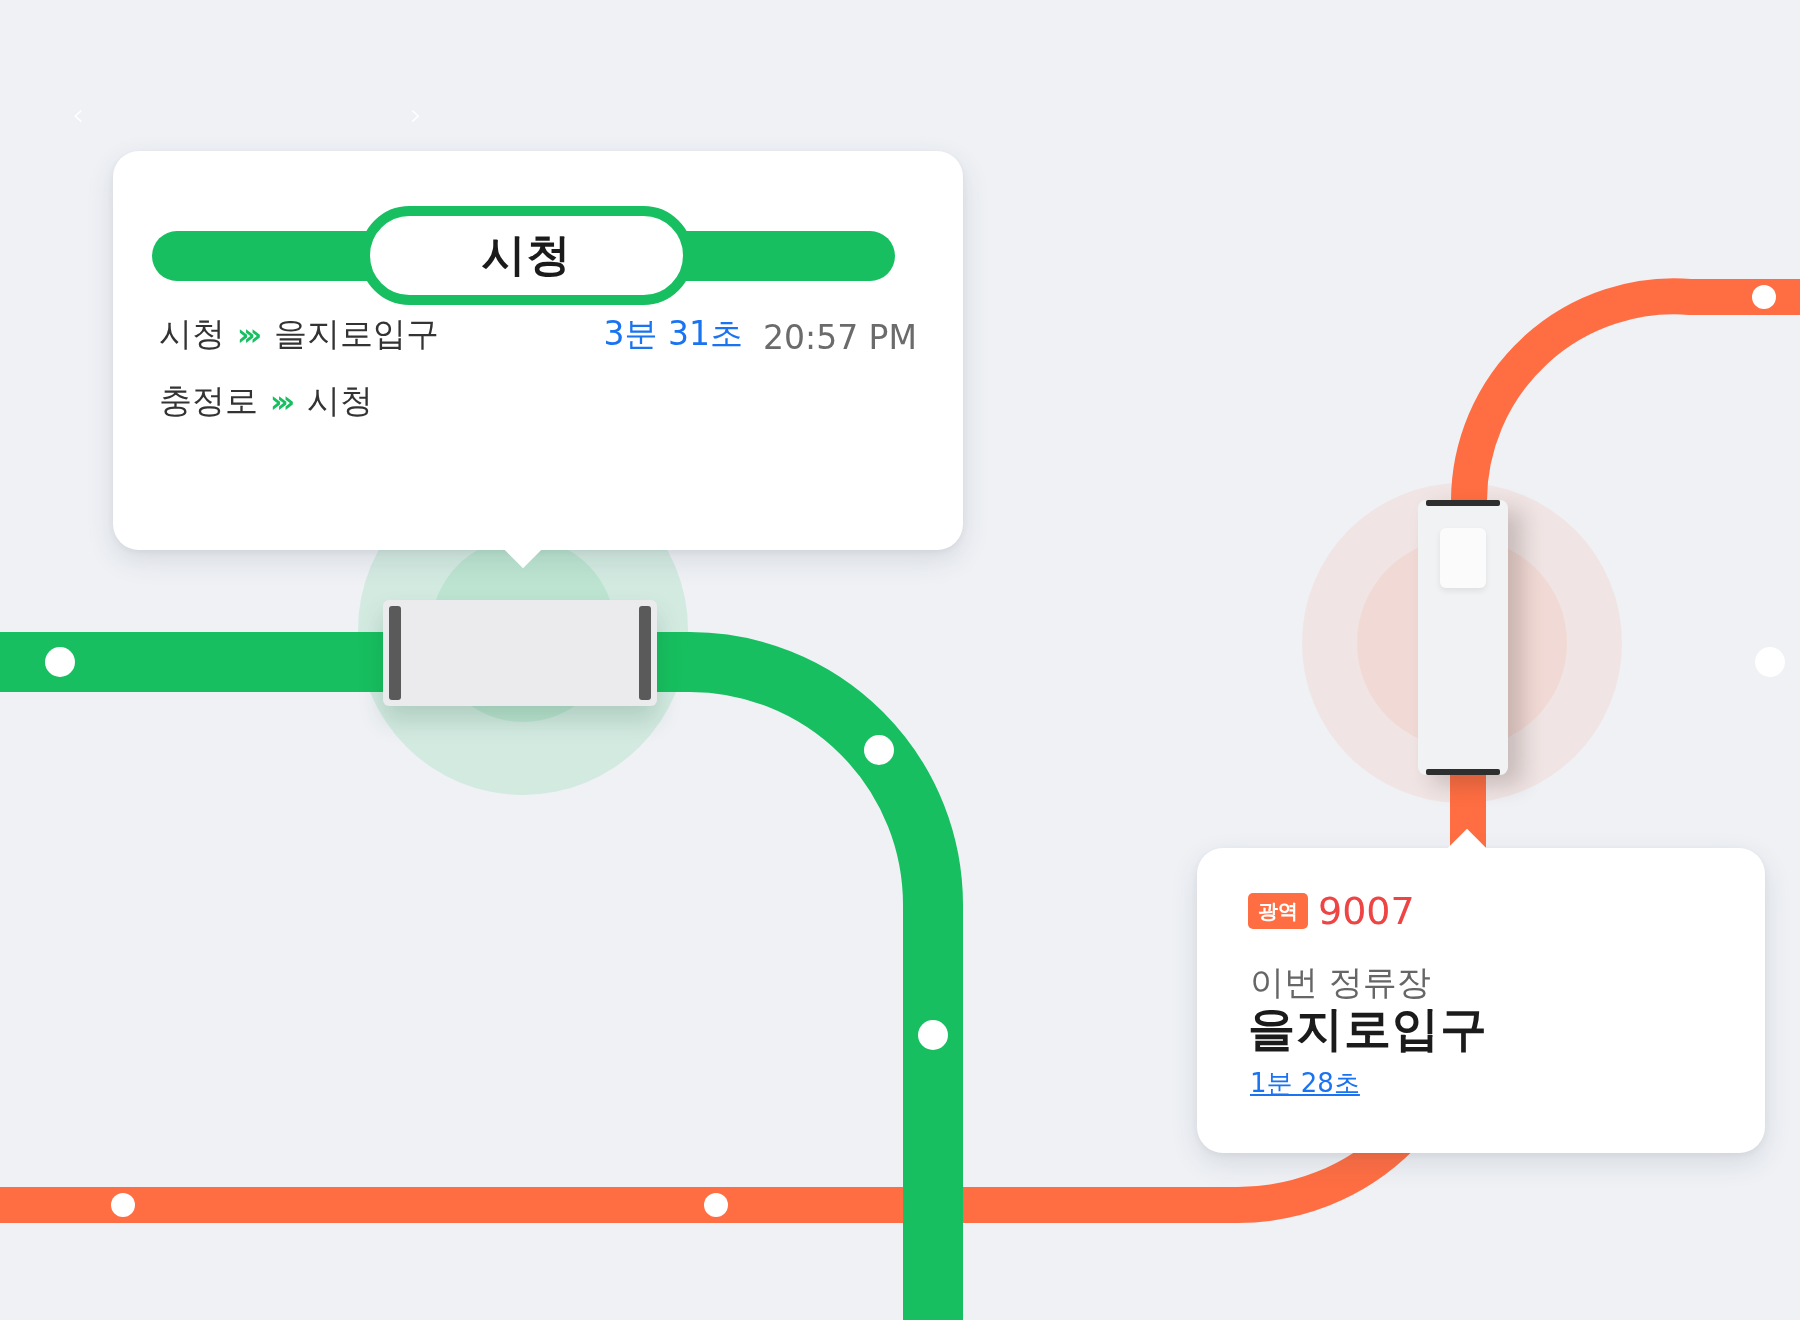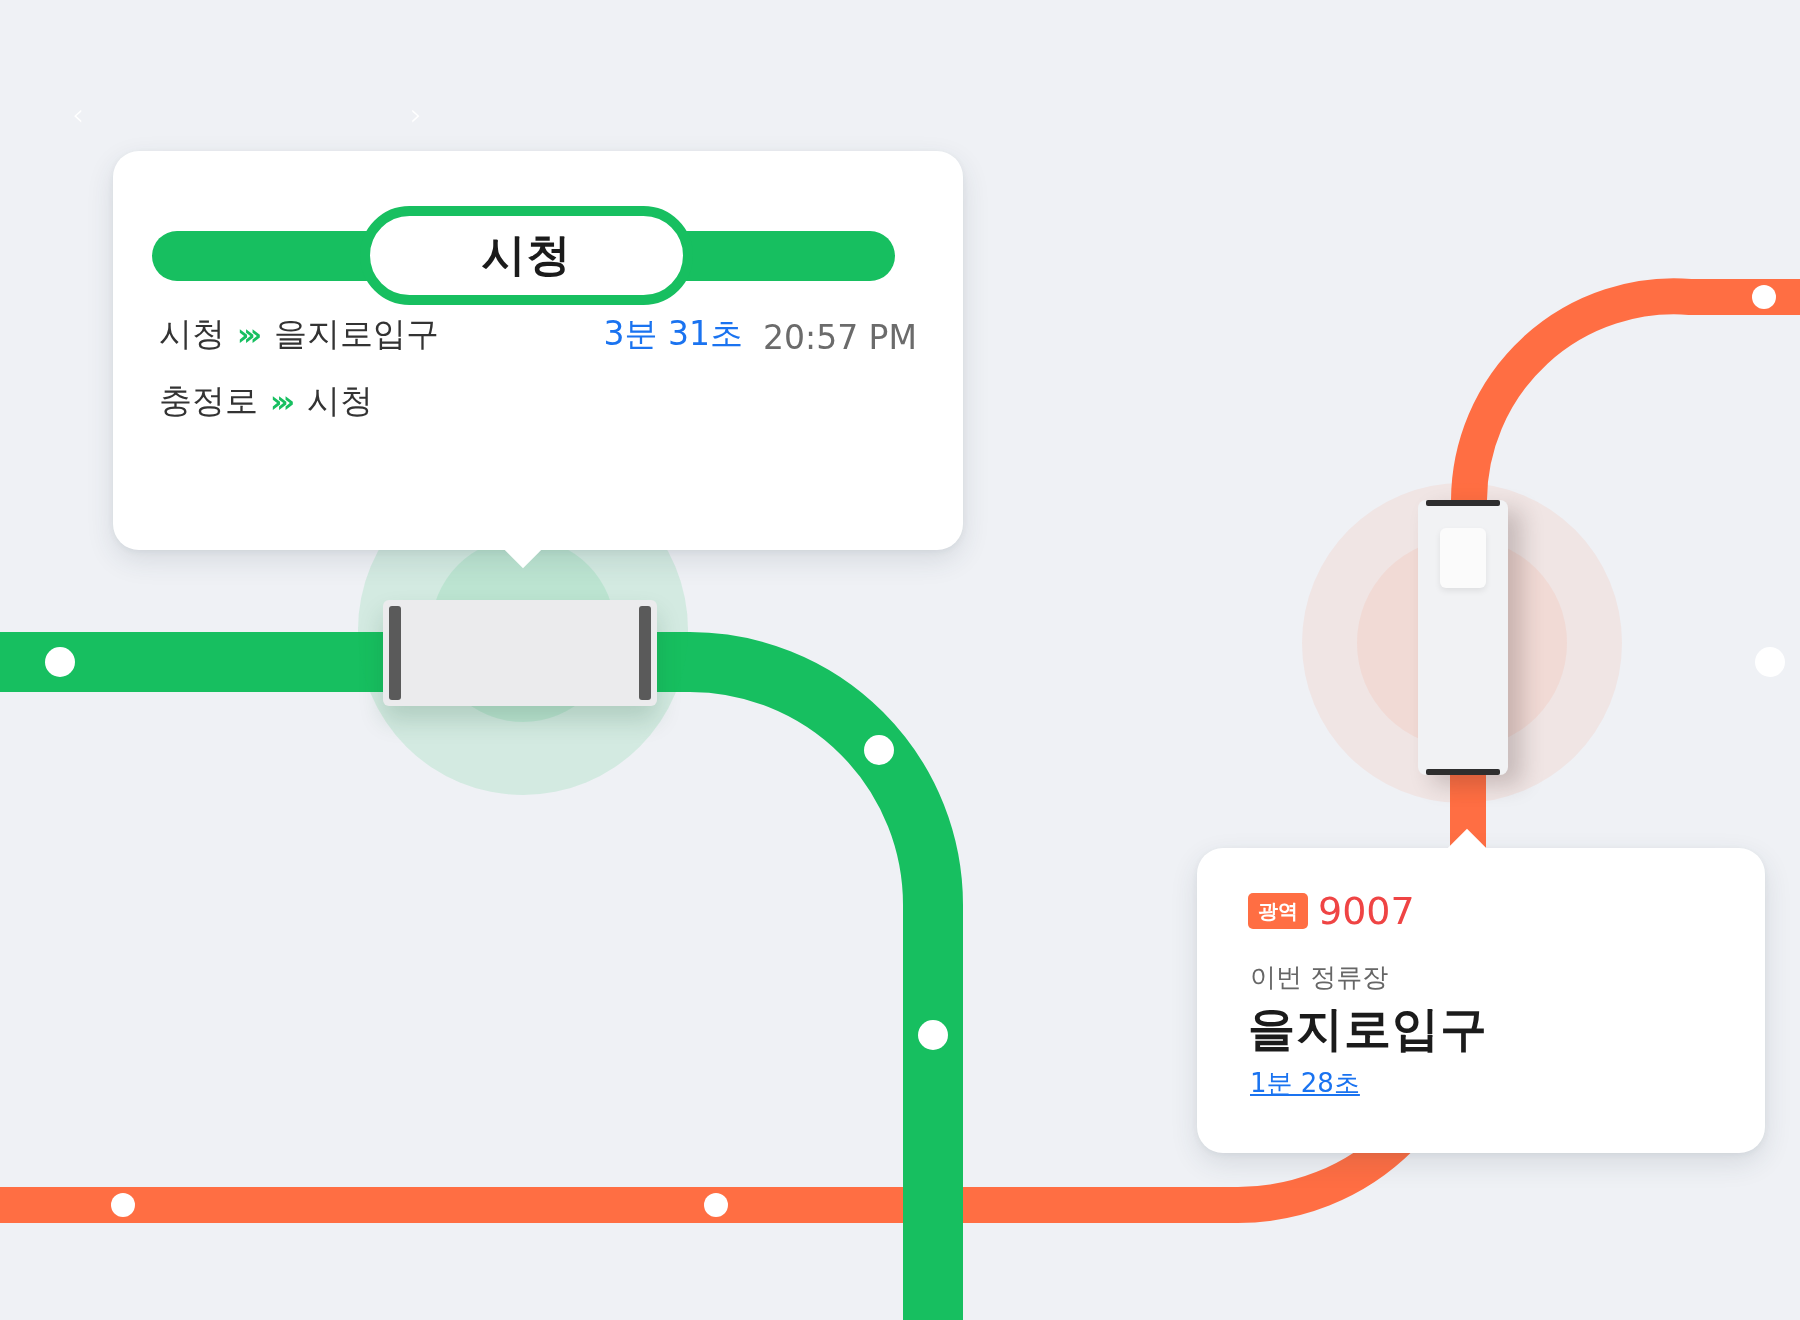--- a/index.html
+++ b/index.html
@@ -49,21 +49,21 @@
   .clock { color: #6b6b6b; }
   
   #bus-card { left: 1197px; top: 848px; width: 538px; height: 305px; }
   #bus-card .tip { left: 255px; top: -13px; }
   .bus-head { position: absolute; left: 51px; top: 41px; display: flex; align-items: center; gap: 10px; }
   .bus-badge {
     background: #ff6e43; color: #ffffff; font-size: 20px; font-weight: bold;
     border-radius: 5px; padding: 4px 10px; line-height: 28px;
   }
   .bus-number { font-size: 38px; color: #ef4444; }
-  .bus-stop-label { position: absolute; left: 53px; top: 112px; font-size: 26px; color: #666666; }
+  .bus-stop-label { position: absolute; left: 53px; top: 112px; font-size: 34px; color: #666666; }
   .bus-stop-name { position: absolute; left: 51px; top: 150px; font-size: 47px; font-weight: bold; color: #1b1b1b; letter-spacing: 1px; }
   .bus-eta { position: absolute; left: 53px; top: 218px; font-size: 26px; color: #1a73f0; text-decoration: underline; }
   
   .train {
     position: absolute; left: 383px; top: 600px; width: 274px; height: 106px;
     background: #ebebed; border-radius: 6px;
     box-shadow: 0 14px 24px rgba(20, 80, 50, 0.18);
   }
   .train .door { position: absolute; top: 6px; width: 12px; height: 94px; background: #5a5a5a; border-radius: 3px; }
   .bus {

